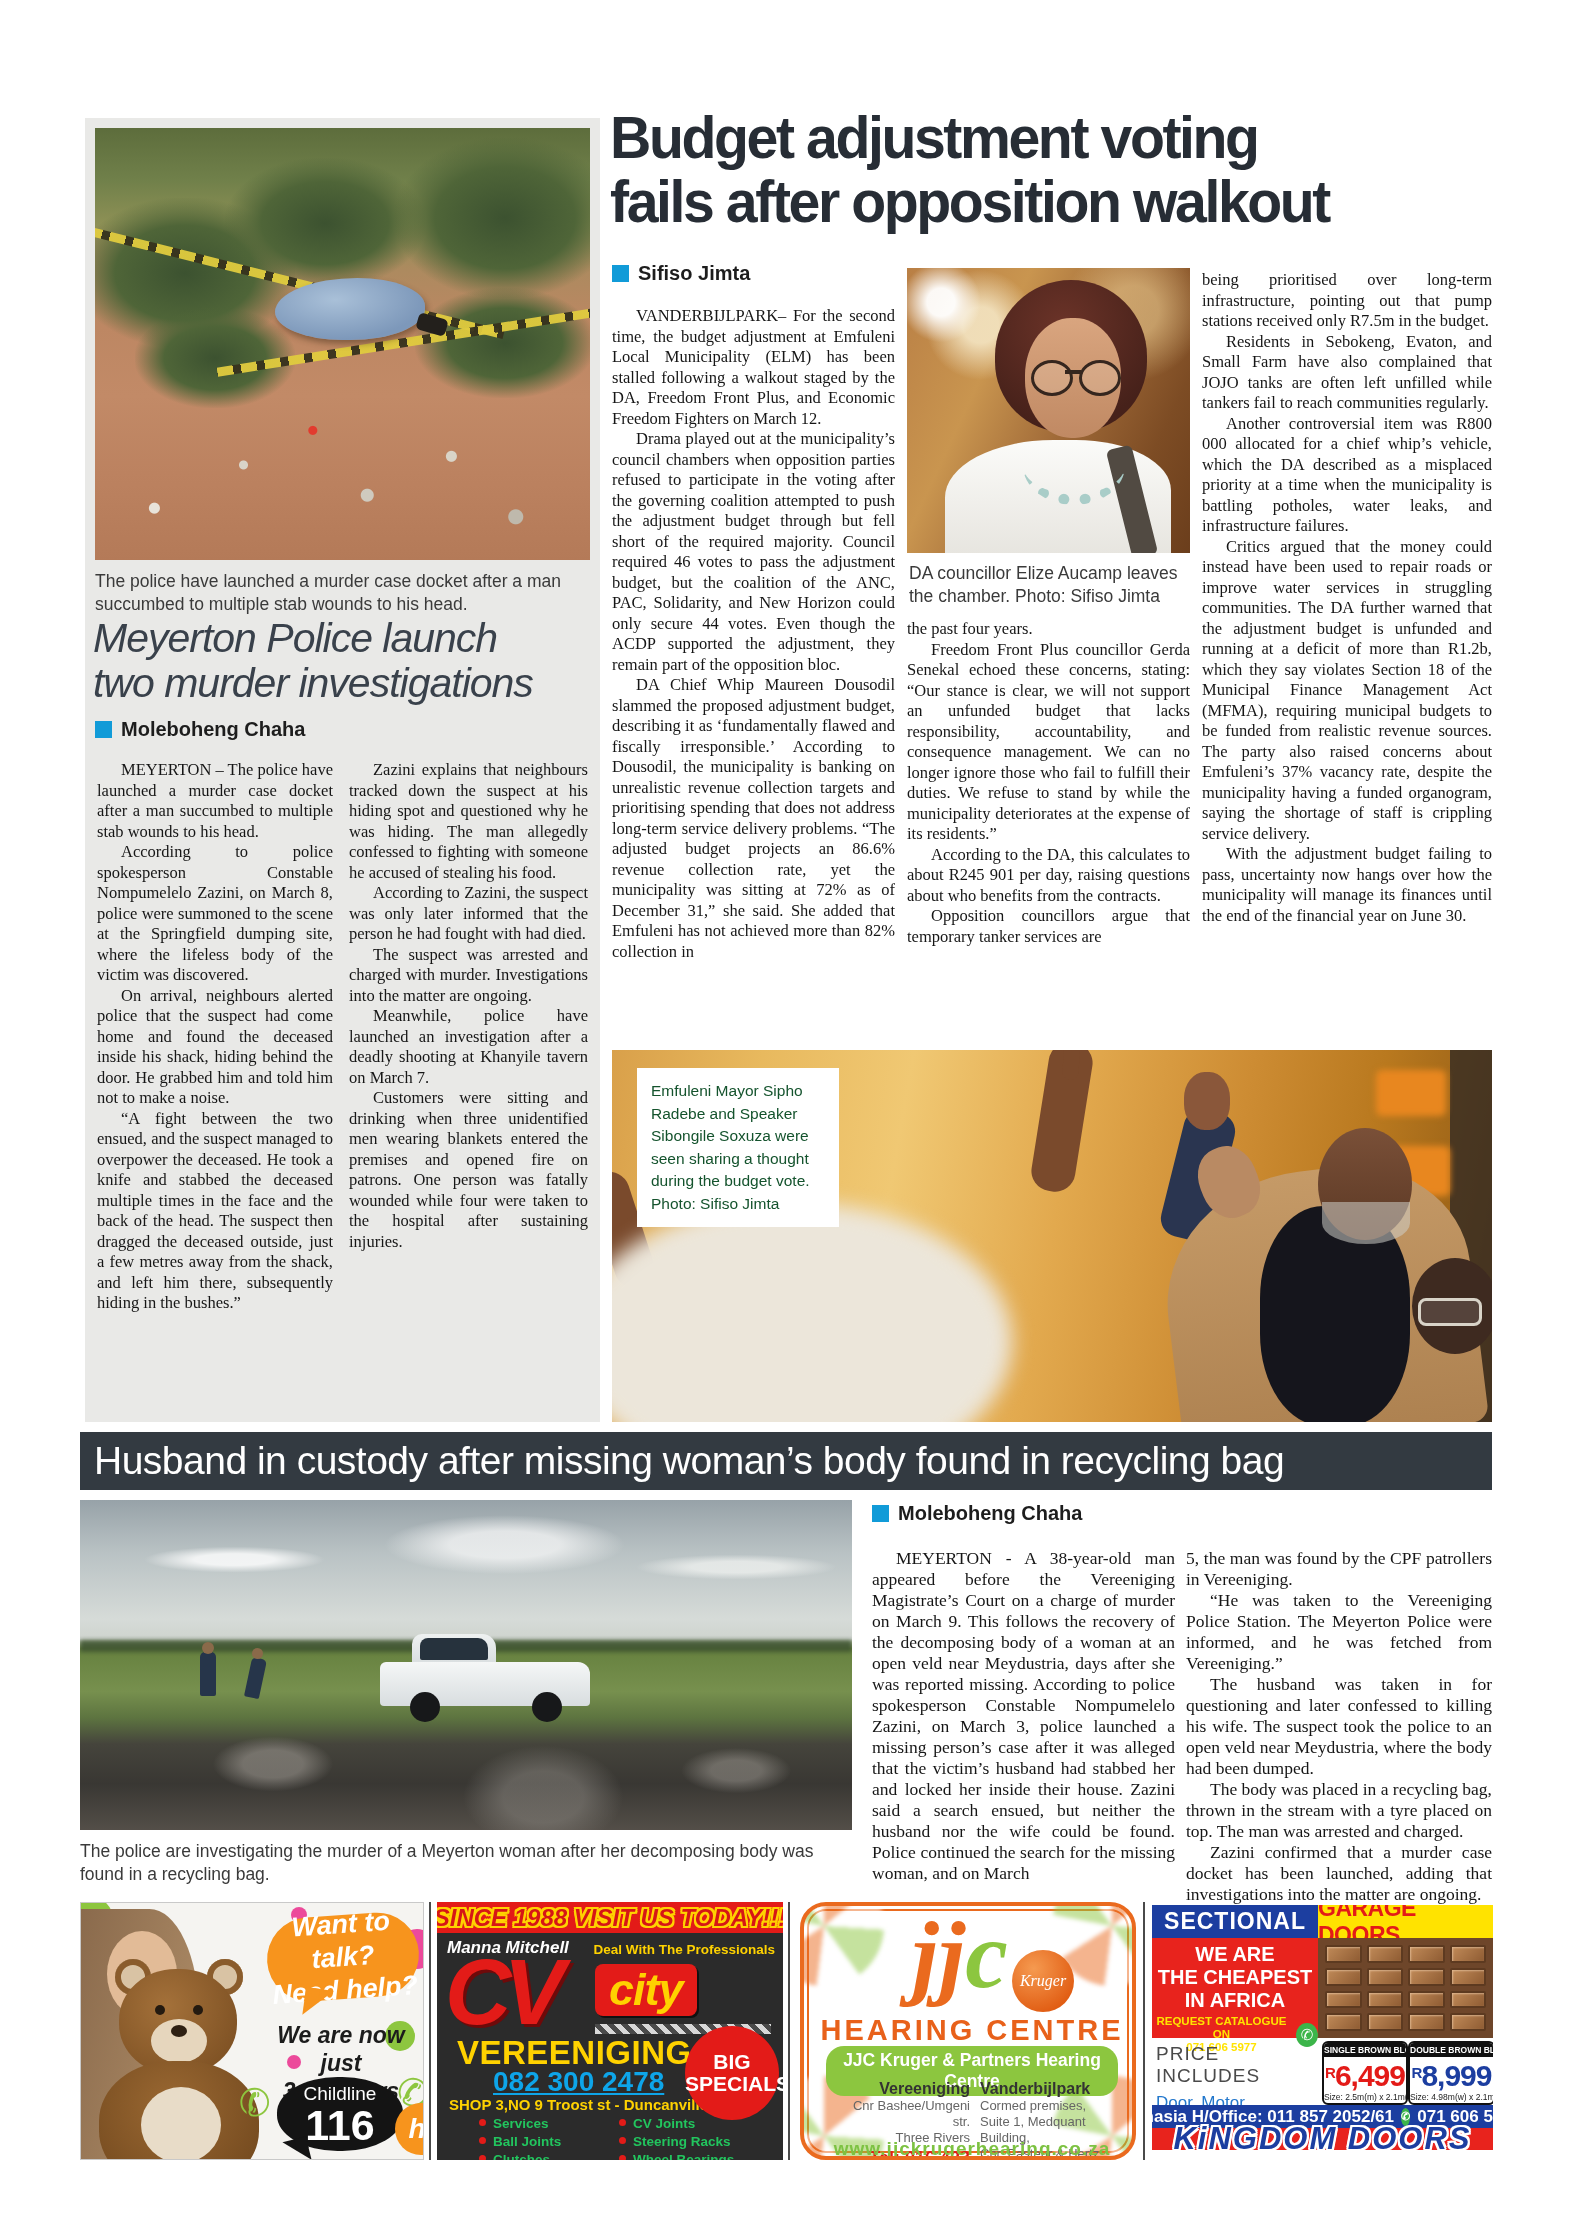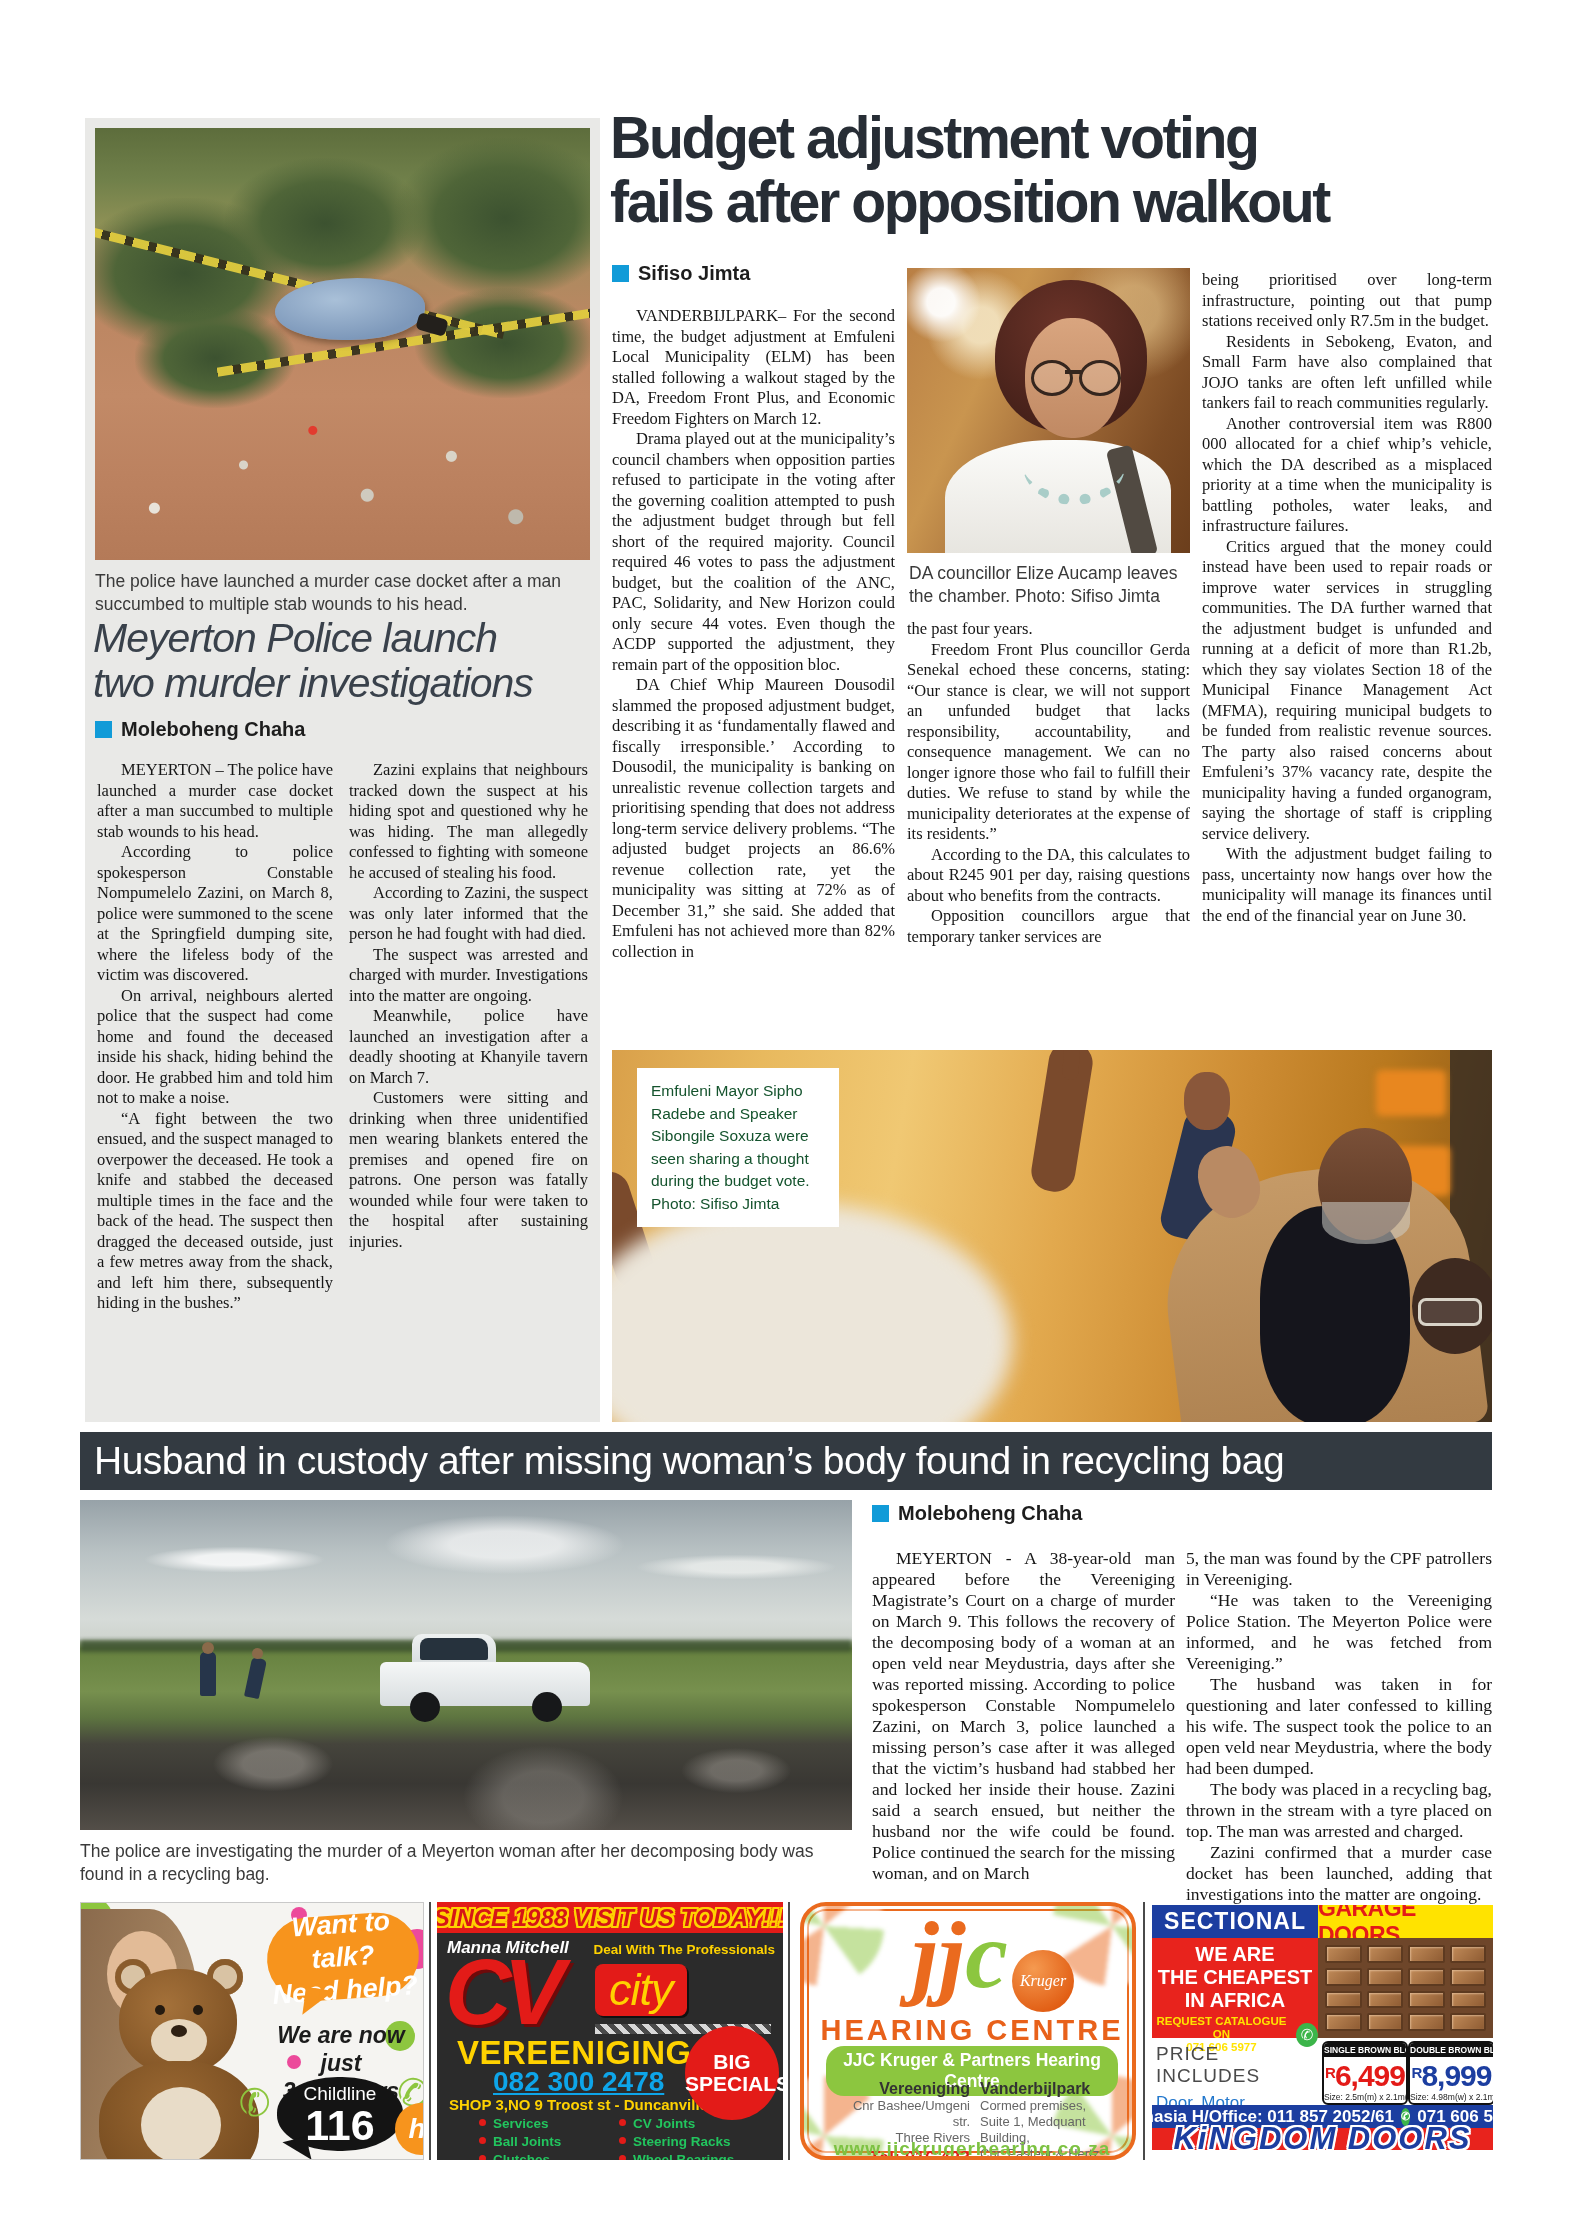--- a/index.html
+++ b/index.html
@@ -144,21 +144,21 @@
   .ad-cv{background:#2b2b2b;overflow:hidden;}
   .cv-banner{left:0;top:0;width:100%;height:31px;background:#e31b18;display:flex;align-items:center;
      justify-content:center;font-weight:700;font-style:italic;font-size:24px;color:#d61616;white-space:nowrap;
      text-shadow:-2px 0 #ffd200,2px 0 #ffd200,0 -2px #ffd200,0 2px #ffd200,
                  -2px -2px #ffd200,2px 2px #ffd200,-2px 2px #ffd200,2px -2px #ffd200;}
   .cv-manna{color:#fff;font-style:italic;font-weight:700;font-size:17px;}
   .cv-deal{color:#ffd200;font-weight:700;font-size:13.5px;}
   .cv-cv{color:#e31b18;font-weight:700;font-style:italic;font-size:92px;line-height:76px;letter-spacing:-8px;
          text-shadow:3px 3px 0 #6e0a0a;}
   .cv-citybox{background:#e31b18;border-radius:8px;padding:0 14px;box-shadow:2px 2px 0 #111;}
-  .cv-city{color:#ffd200;font-weight:400;font-style:italic;font-size:45px;line-height:52px;letter-spacing:-1px;}
+  .cv-city{color:#ffd200;font-weight:700;font-style:italic;font-size:45px;line-height:52px;letter-spacing:-1px;}
   .cv-checker{height:10px;background:repeating-linear-gradient(45deg,#d8d8d8 0 5px,#4a4a4a 5px 10px);}
   .cv-ver{color:#ffd200;font-weight:700;font-size:33px;letter-spacing:0.5px;}
   .cv-phone{color:#0ea5e9;font-weight:700;font-size:28px;text-decoration:underline;}
   .cv-shop{color:#ffd200;font-weight:700;font-size:15px;}
   .cv-svc p{margin:0 0 3px;color:#22c55e;font-weight:700;font-size:13.5px;text-indent:0;}
   .cv-svc p:before{content:"";display:inline-block;width:7px;height:7px;background:#e31b18;
       border-radius:50%;margin-right:7px;vertical-align:2px;}
   .cv-spec{background:#e31b18;border-radius:50%;color:#fff;font-weight:700;text-align:center;
       display:flex;flex-direction:column;justify-content:center;font-size:21px;line-height:22px;}
 

